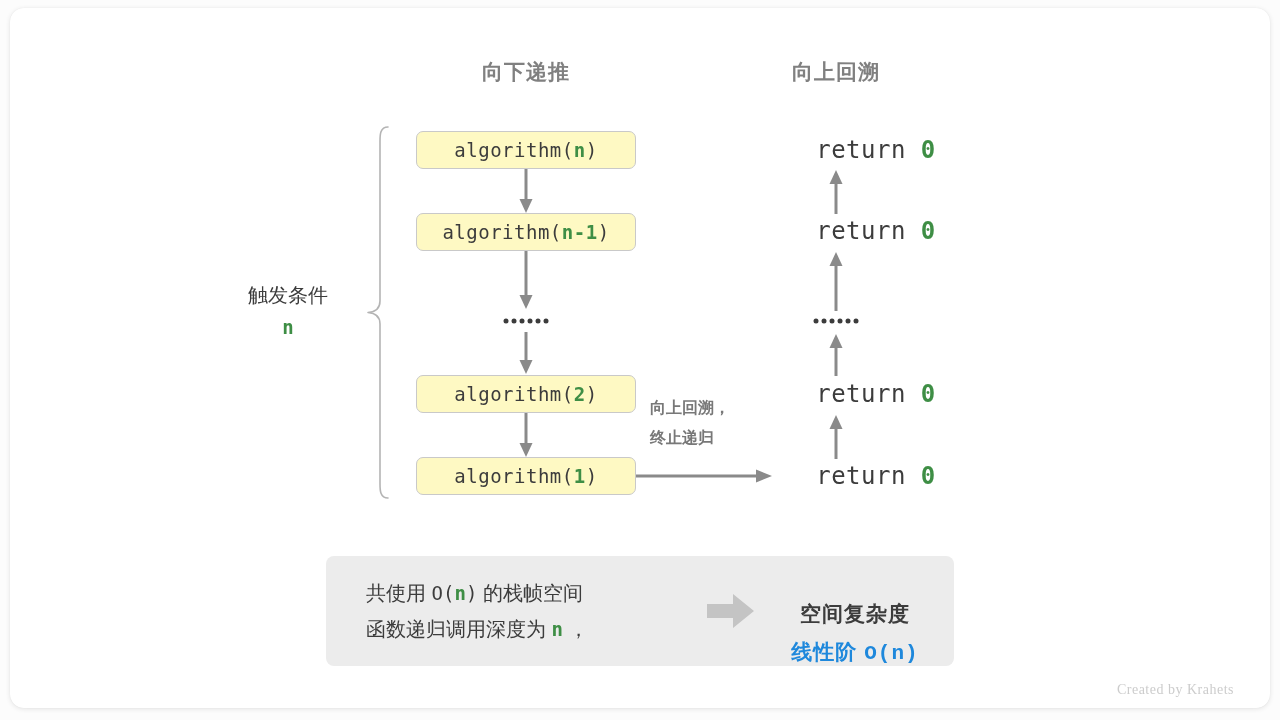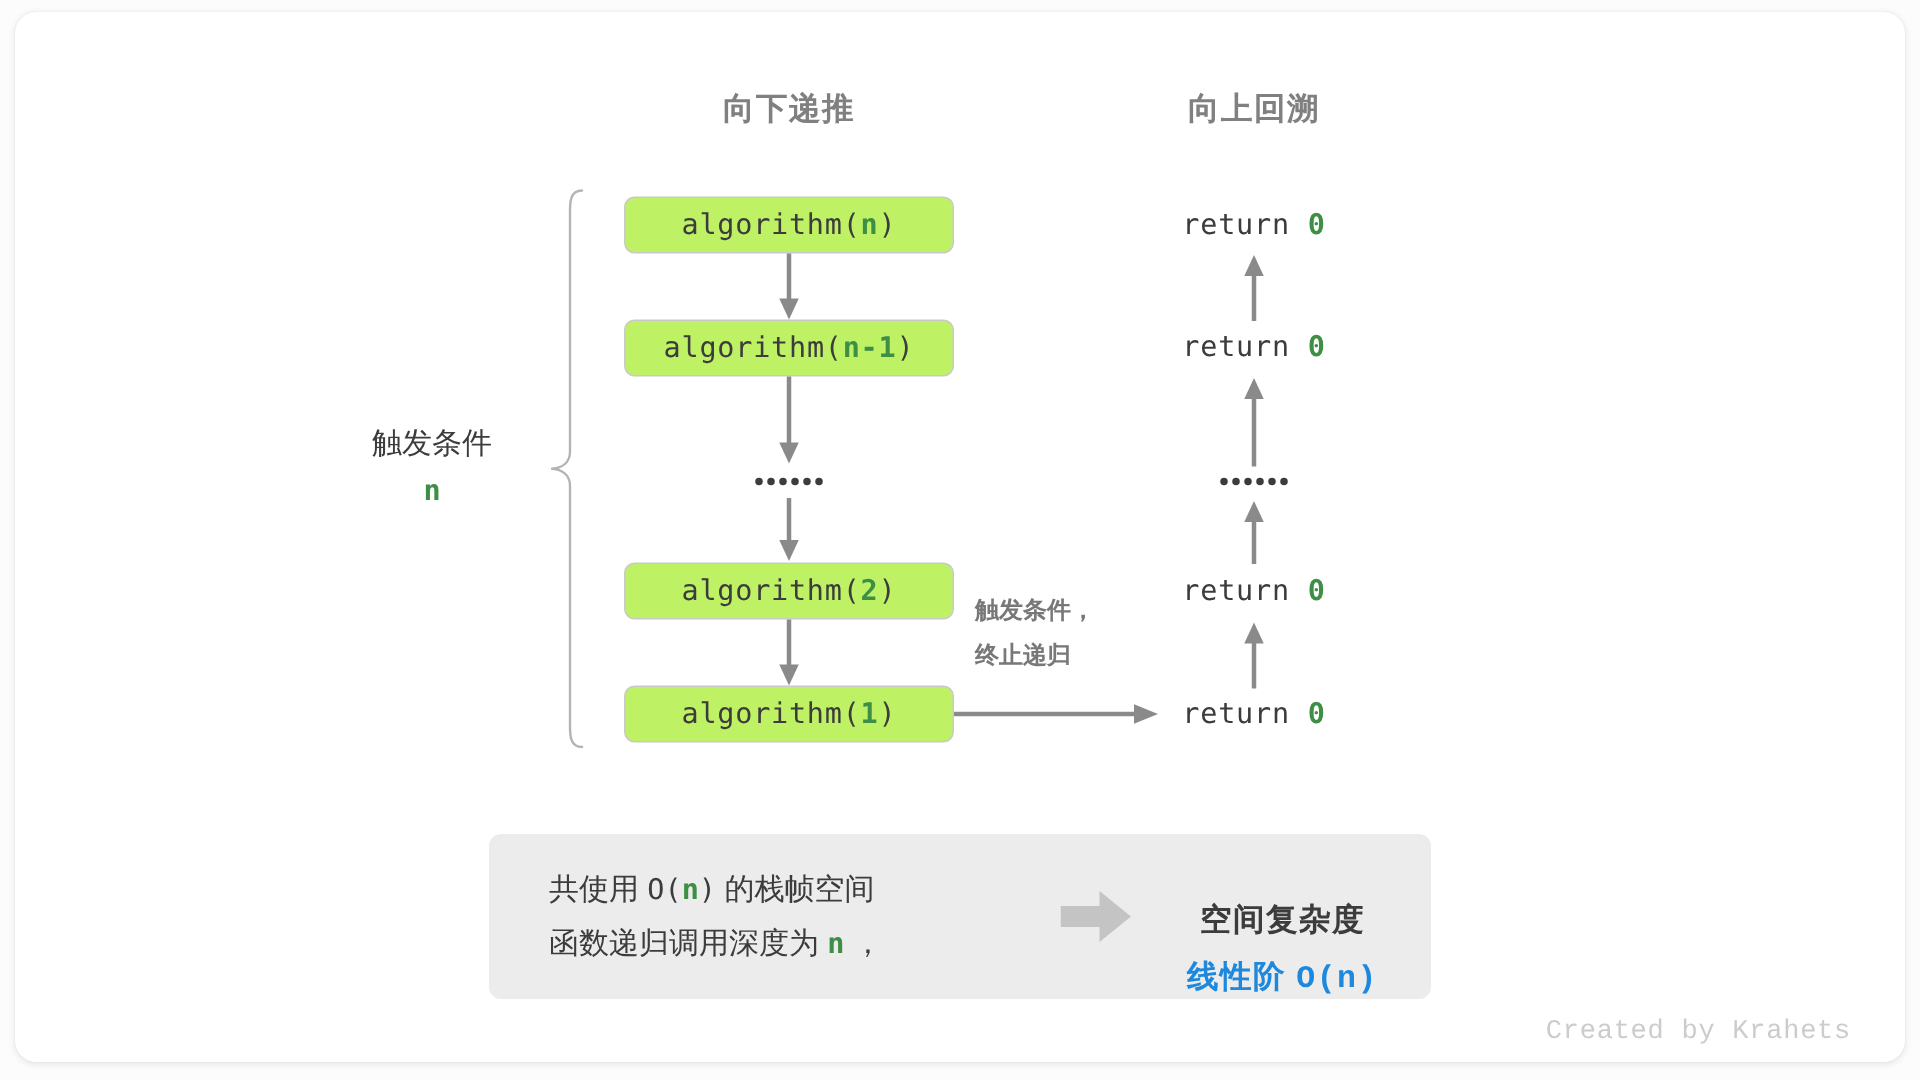--- a/index.html
+++ b/index.html
@@ -43,43 +43,43 @@
   #header-down  { left: 526px; top: 58px; }
   #header-up    { left: 836px; top: 58px; }
 
   
   .call-box {
     position: absolute;
     left: 416px;
     width: 220px;
     height: 38px;
     box-sizing: border-box;
-    background: #bef264;
+    background: #fef9c3;
     border: 1px solid #c9c9c9;
     border-radius: 7px;
     display: flex;
     align-items: center;
     justify-content: center;
     font-family: "DejaVu Sans Mono", "Liberation Mono", monospace;
     font-size: 19px;
     color: #3c3c3c;
     letter-spacing: 0.5px;
   }
   .call-box .arg {
     color: #3e8e45;
     font-weight: bold;
   }
 
   
   .ret {
     position: absolute;
-    left: 836px;
+    left: 876px;
     transform: translate(-50%, -50%);
     font-family: "DejaVu Sans Mono", "Liberation Mono", monospace;
-    font-size: 19px;
+    font-size: 24px;
     color: #3c3c3c;
     letter-spacing: 0.5px;
     white-space: nowrap;
   }
   .ret .val {
     color: #3e8e45;
     font-weight: bold;
   }
 
   
@@ -196,22 +196,22 @@
   }
   #summary-right .value .mono {
     font-family: Liberation Mono, monospace;
   }
 
   
   #credit {
     position: absolute;
     right: 46px;
     bottom: 22px;
-    font-family: Liberation Mono, monospace;
-    font-size: 18px;
+    font-family: Liberation Serif, serif;
+    font-size: 14px;
     color: #cccccc;
     letter-spacing: 0.5px;
   }
 </style>
 </head>
 <body>
 
 <div id="canvas">
   <div class="card"></div>
 
@@ -277,21 +277,21 @@
     <line x1="8" y1="0" x2="8" y2="32" stroke="#8a8a8a" stroke-width="3"></line>
     <polygon points="8,44 1.5,30 14.5,30" fill="#8a8a8a"></polygon>
   </svg>
 
   <svg class="arrow-svg" style="left:636px; top:468px;" width="140" height="16">
     <line x1="0" y1="8" x2="122" y2="8" stroke="#8a8a8a" stroke-width="3"></line>
     <polygon points="136,8 120,1.5 120,14.5" fill="#8a8a8a"></polygon>
   </svg>
 
   <div id="side-note">
-    <div>触发条件，</div>
+    <div>向上回溯，</div>
     <div>终止递归</div>
   </div>
 
   <div class="ret" style="top:150px;">
     <span>return </span><span class="val">0</span>
   </div>
   <div class="ret" style="top:231px;">
     <span>return </span><span class="val">0</span>
   </div>
   <div class="ret" style="top:394px;">

